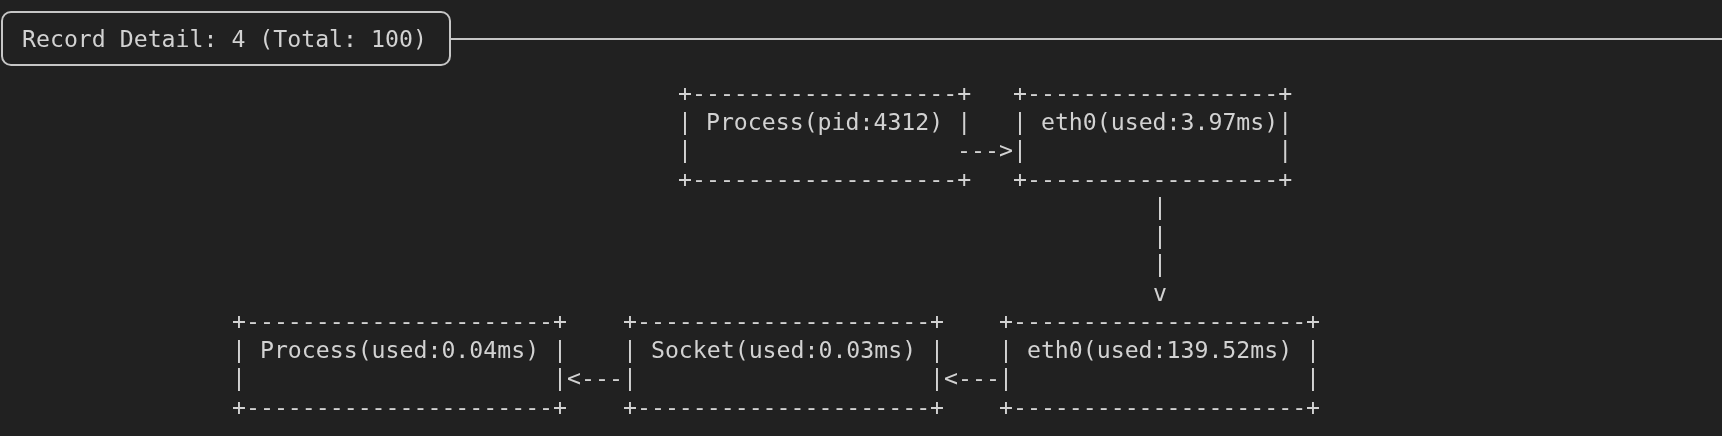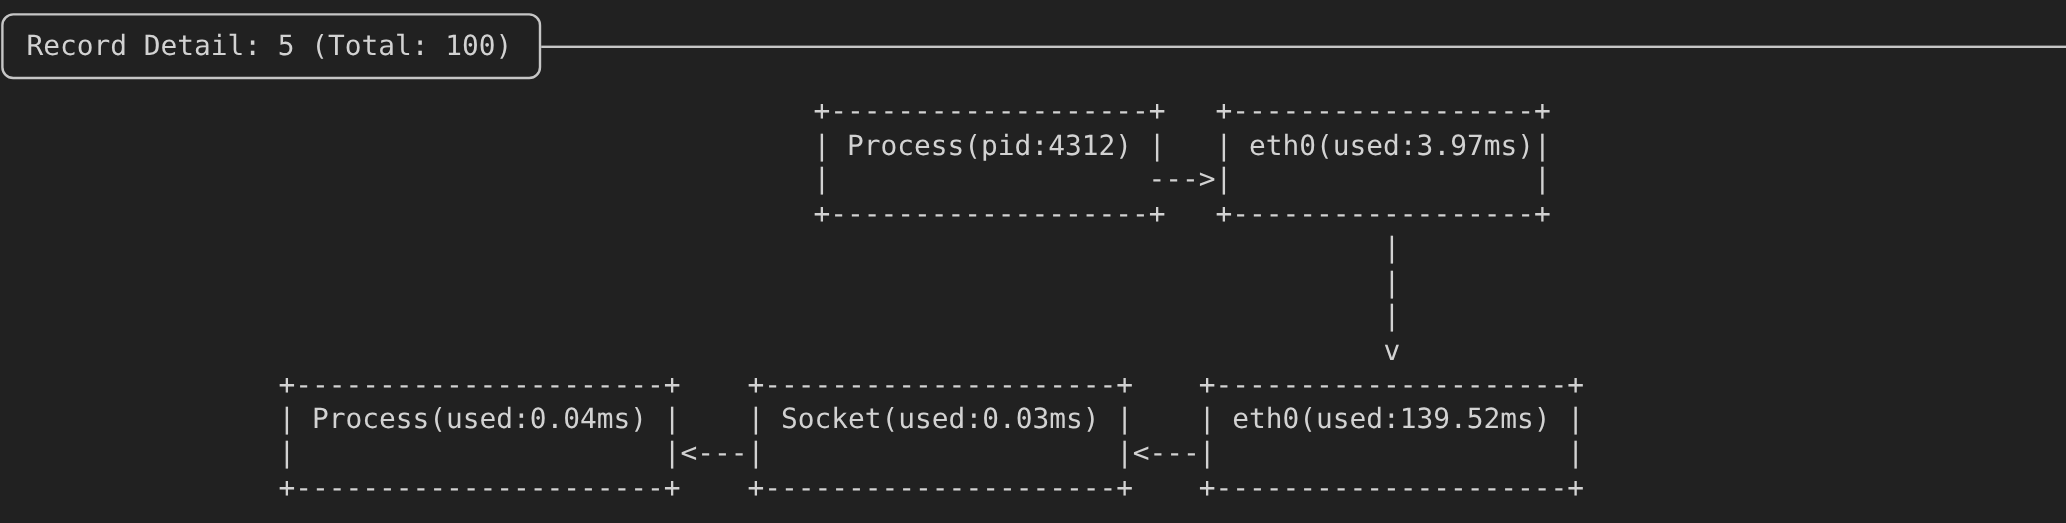--- a/index.html
+++ b/index.html
@@ -63,21 +63,21 @@
     color: #d2d2d2;
     white-space: pre;
   }
 </style>
 </head>
 <body>
 
 <div class="screen">
 
   <div class="title-box">
-    <span class="title-text">Record Detail: 5 (Total: 100)</span>
+    <span class="title-text">Record Detail: 4 (Total: 100)</span>
   </div>
 
   <div class="top-border-line"></div>
 
   <div class="diagram">
 
     <pre class="ascii" style="left:678px; top:79px;">+-------------------+
 | Process(pid:4312) |
 |
 +-------------------+</pre>

